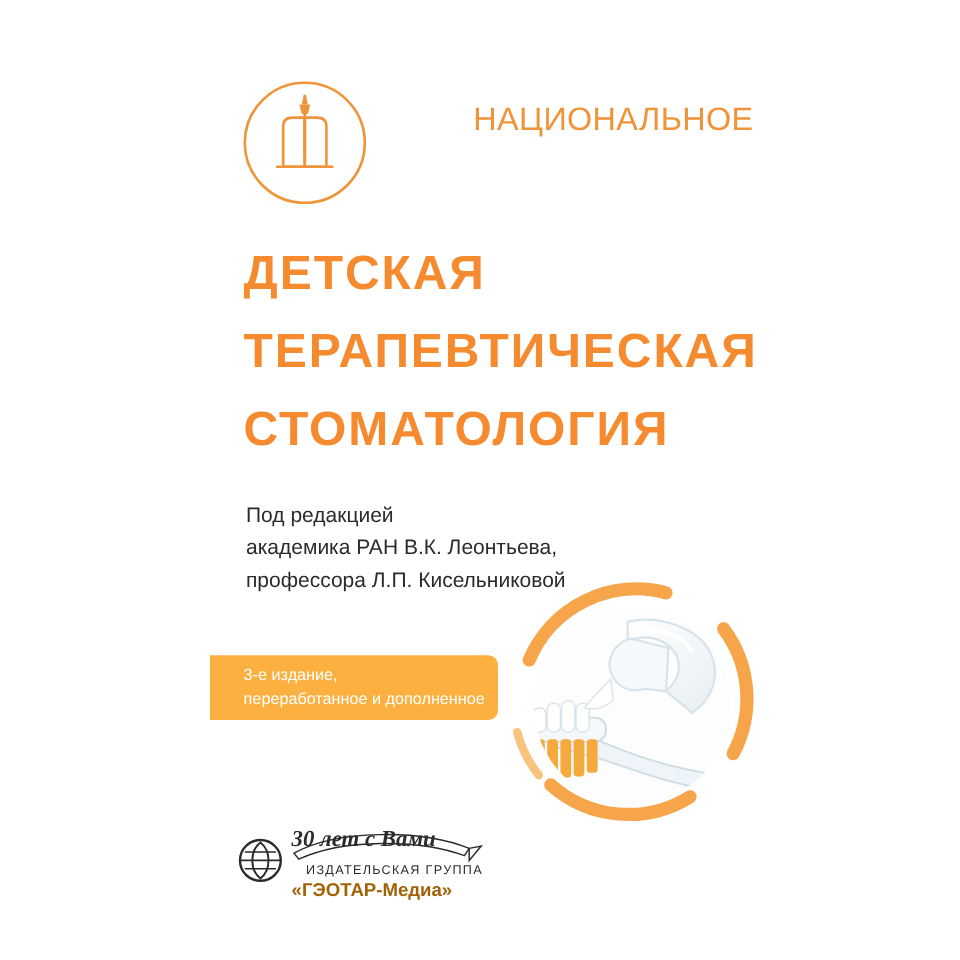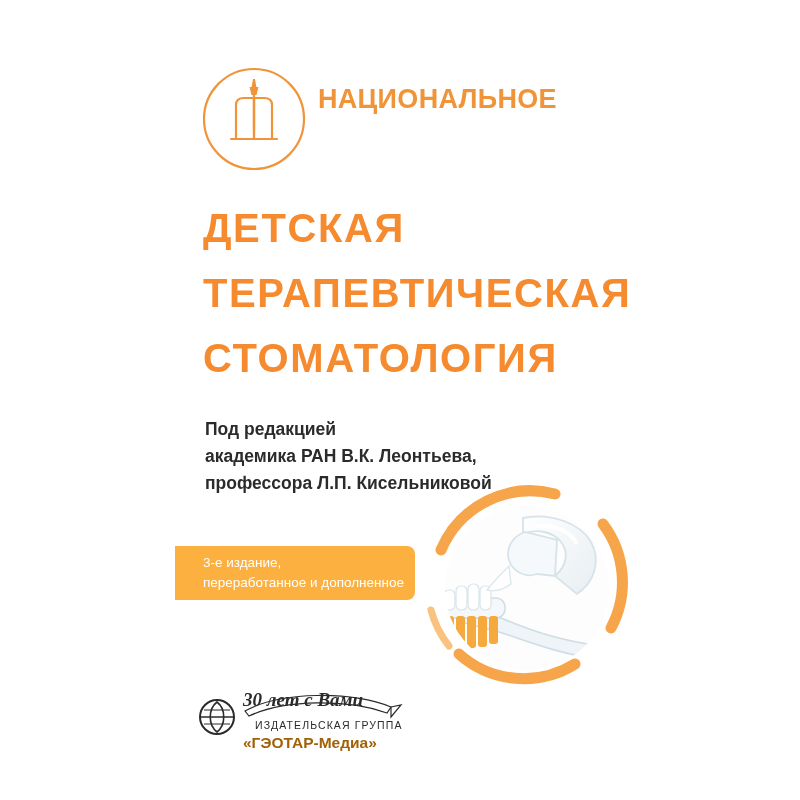--- a/index.html
+++ b/index.html
@@ -49,23 +49,24 @@
   }
   .series-mark svg { display: block; }
 
   .series-title {
     position: absolute;
     left: 118px;
     top: 18px;
     width: 310px;
     color: #f0943a;
     font-size: 27px;
-    font-weight: bold;
+    font-weight: normal;
     line-height: 36px;
     letter-spacing: 0.3px;
+    text-align: right;
   }
   .series-title .l2 { display: block; }
 
   
   .title-block {
     position: absolute;
     left: 28px;
     top: 168px;
     width: 430px;
   }
@@ -79,21 +80,21 @@
   }
 
   
   .editors {
     position: absolute;
     left: 30px;
     top: 388px;
     width: 420px;
     color: #2b2b2b;
     font-size: 17.5px;
-    font-weight: bold;
+    font-weight: normal;
     line-height: 27px;
   }
   .editors div { white-space: nowrap; }
 
   
   .ribbon {
     position: absolute;
     left: 0px;
     top: 518px;
     width: 240px;

